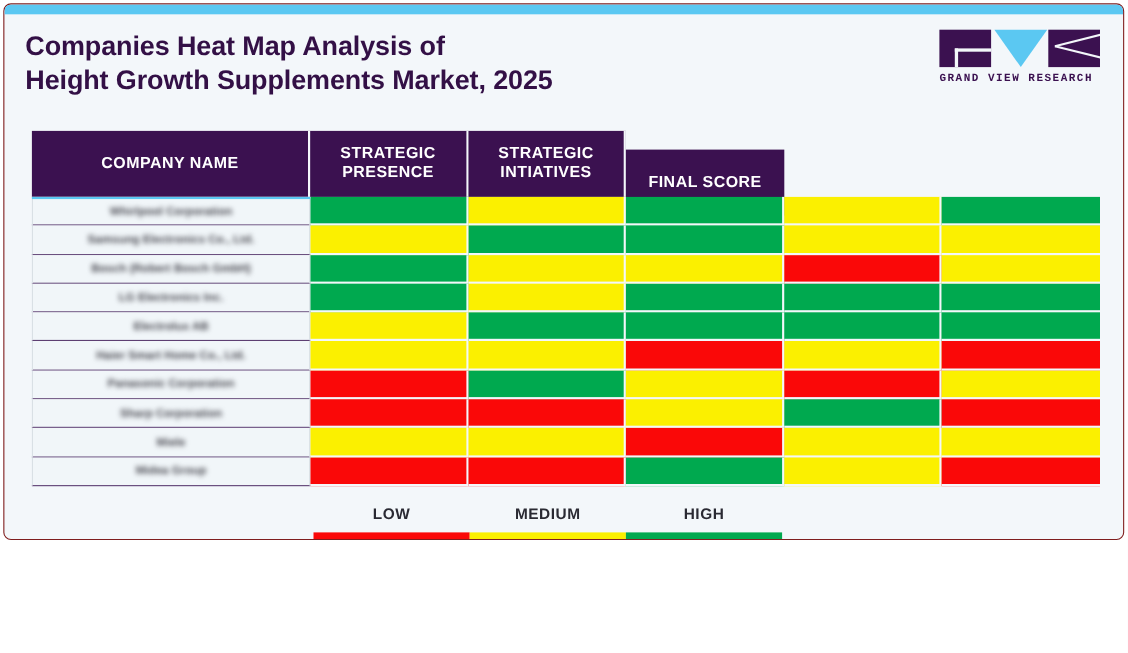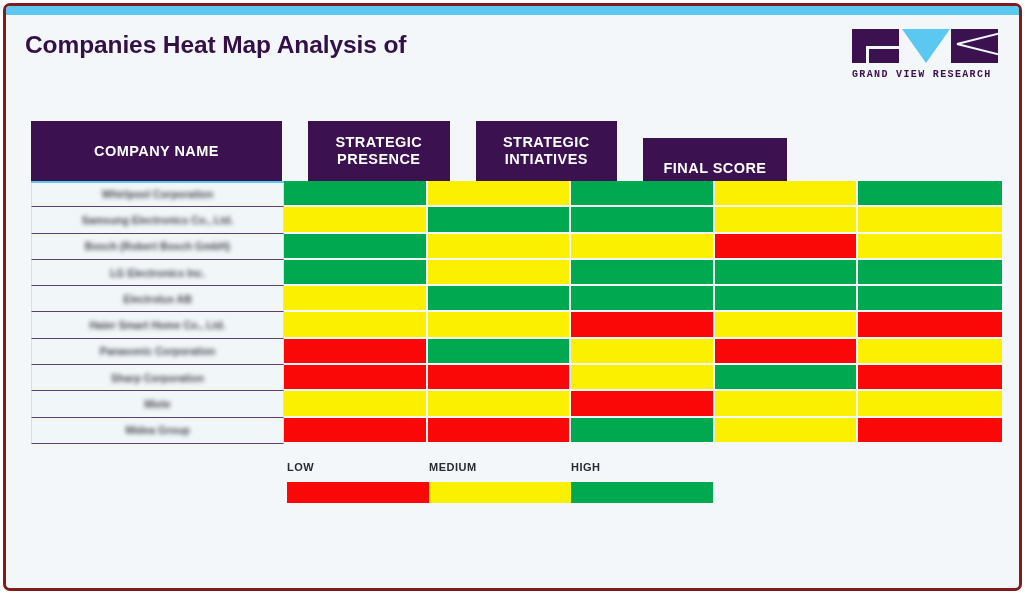--- a/index.html
+++ b/index.html
@@ -21,24 +21,24 @@
     box-sizing: border-box;
     background: #ffffff;
   }
 
   
   #card {
     position: absolute;
     left: 3px;
     top: 3px;
     width: 1019px;
-    height: 588px;
+    height: 488px;
     box-sizing: border-box;
     background: #f3f7fa;
-    border: 3px solid #7f1d1d;
+    border: 1px solid #7f1d1d;
     border-radius: 7px;
     overflow: hidden;
   }
 
   
   #top-accent {
     position: absolute;
     left: 0;
     top: 0;
     width: 100%;
@@ -162,21 +162,20 @@
     width: 971px;
   }
   .trow {
     display: flex;
     width: 100%;
   }
 
   
   #thead {
     height: 60px;
-    gap: 24px;
   }
   #thead .th {
     background: #3b1150;
     color: #ffffff;
     font-size: 14.5px;
     font-weight: bold;
     letter-spacing: 0.45px;
     display: flex;
     align-items: center;
     justify-content: center;
@@ -248,22 +247,22 @@
     top: 455px;
     width: 426px;
   }
   #legend-labels {
     display: flex;
     width: 100%;
     margin-bottom: 9px;
   }
   #legend-labels .ll {
     flex: 1 1 0;
-    text-align: left;
-    font-size: 11px;
+    text-align: center;
+    font-size: 14px;
     font-weight: bold;
     color: #2a2a33;
     letter-spacing: 0.5px;
   }
   #legend-bar {
     display: flex;
     width: 100%;
     height: 21px;
   }
   #legend-bar .lseg { flex: 1 1 0; height: 21px; }
@@ -272,20 +271,21 @@
 <body>
 
 <div id="page">
   <div id="card">
 
     <div id="top-accent"></div>
 
     <div id="header">
       <div id="title">
         <span class="tline">Companies Heat Map Analysis of</span>
+        <span class="tline">Height Growth Supplements Market, 2025</span>
       </div>
 
       <div id="logo">
         <div id="logo-marks">
           <span class="logo-g"></span>
           <span class="logo-v"></span>
           <span class="logo-r"></span>
         </div>
         <div id="logo-text">GRAND VIEW RESEARCH</div>
       </div>

